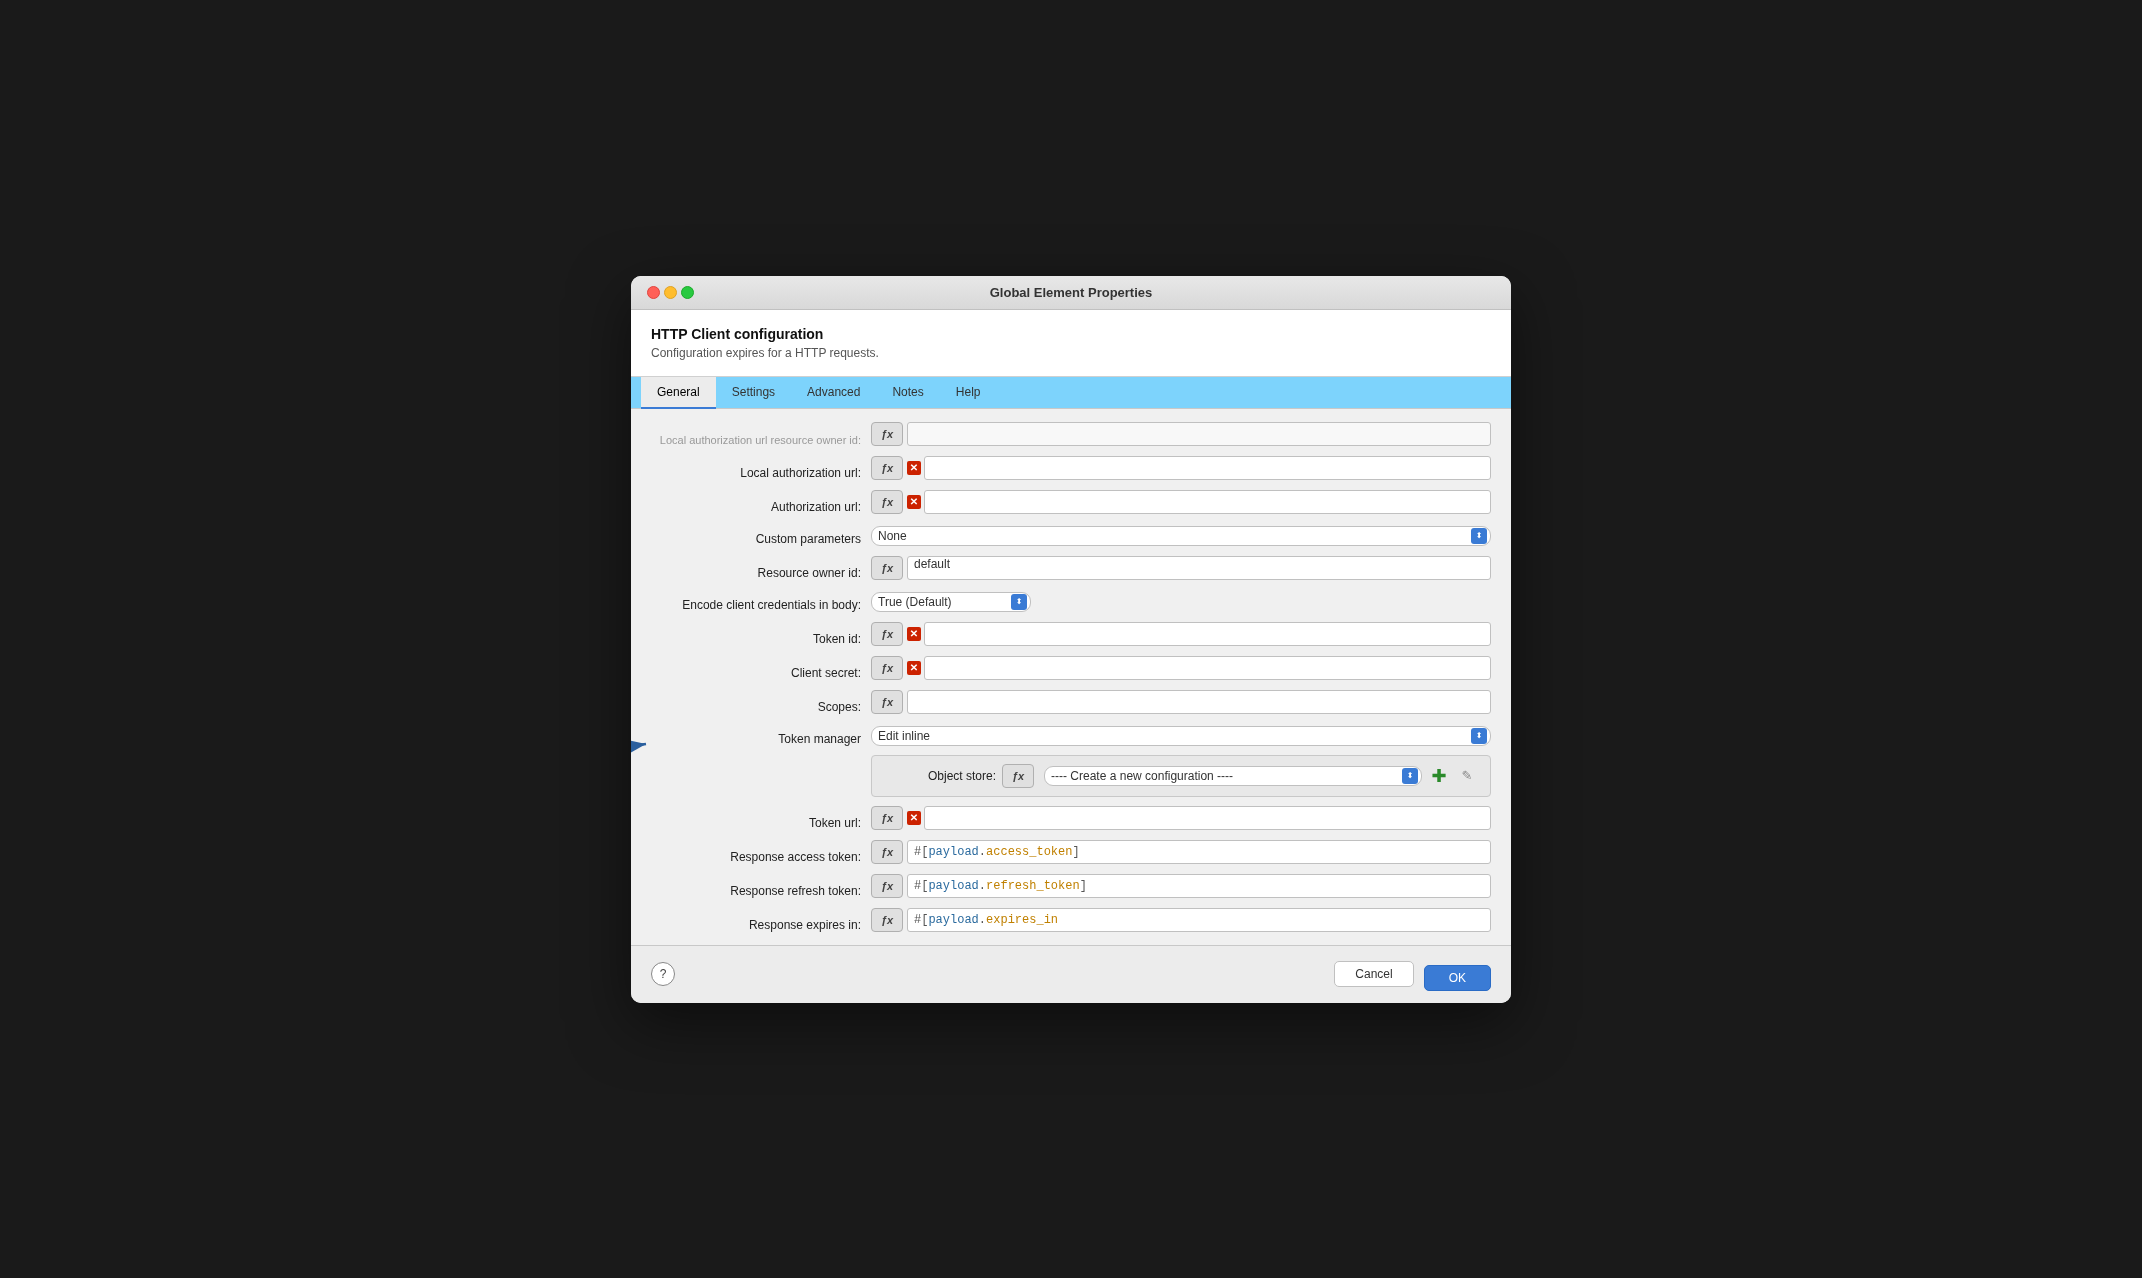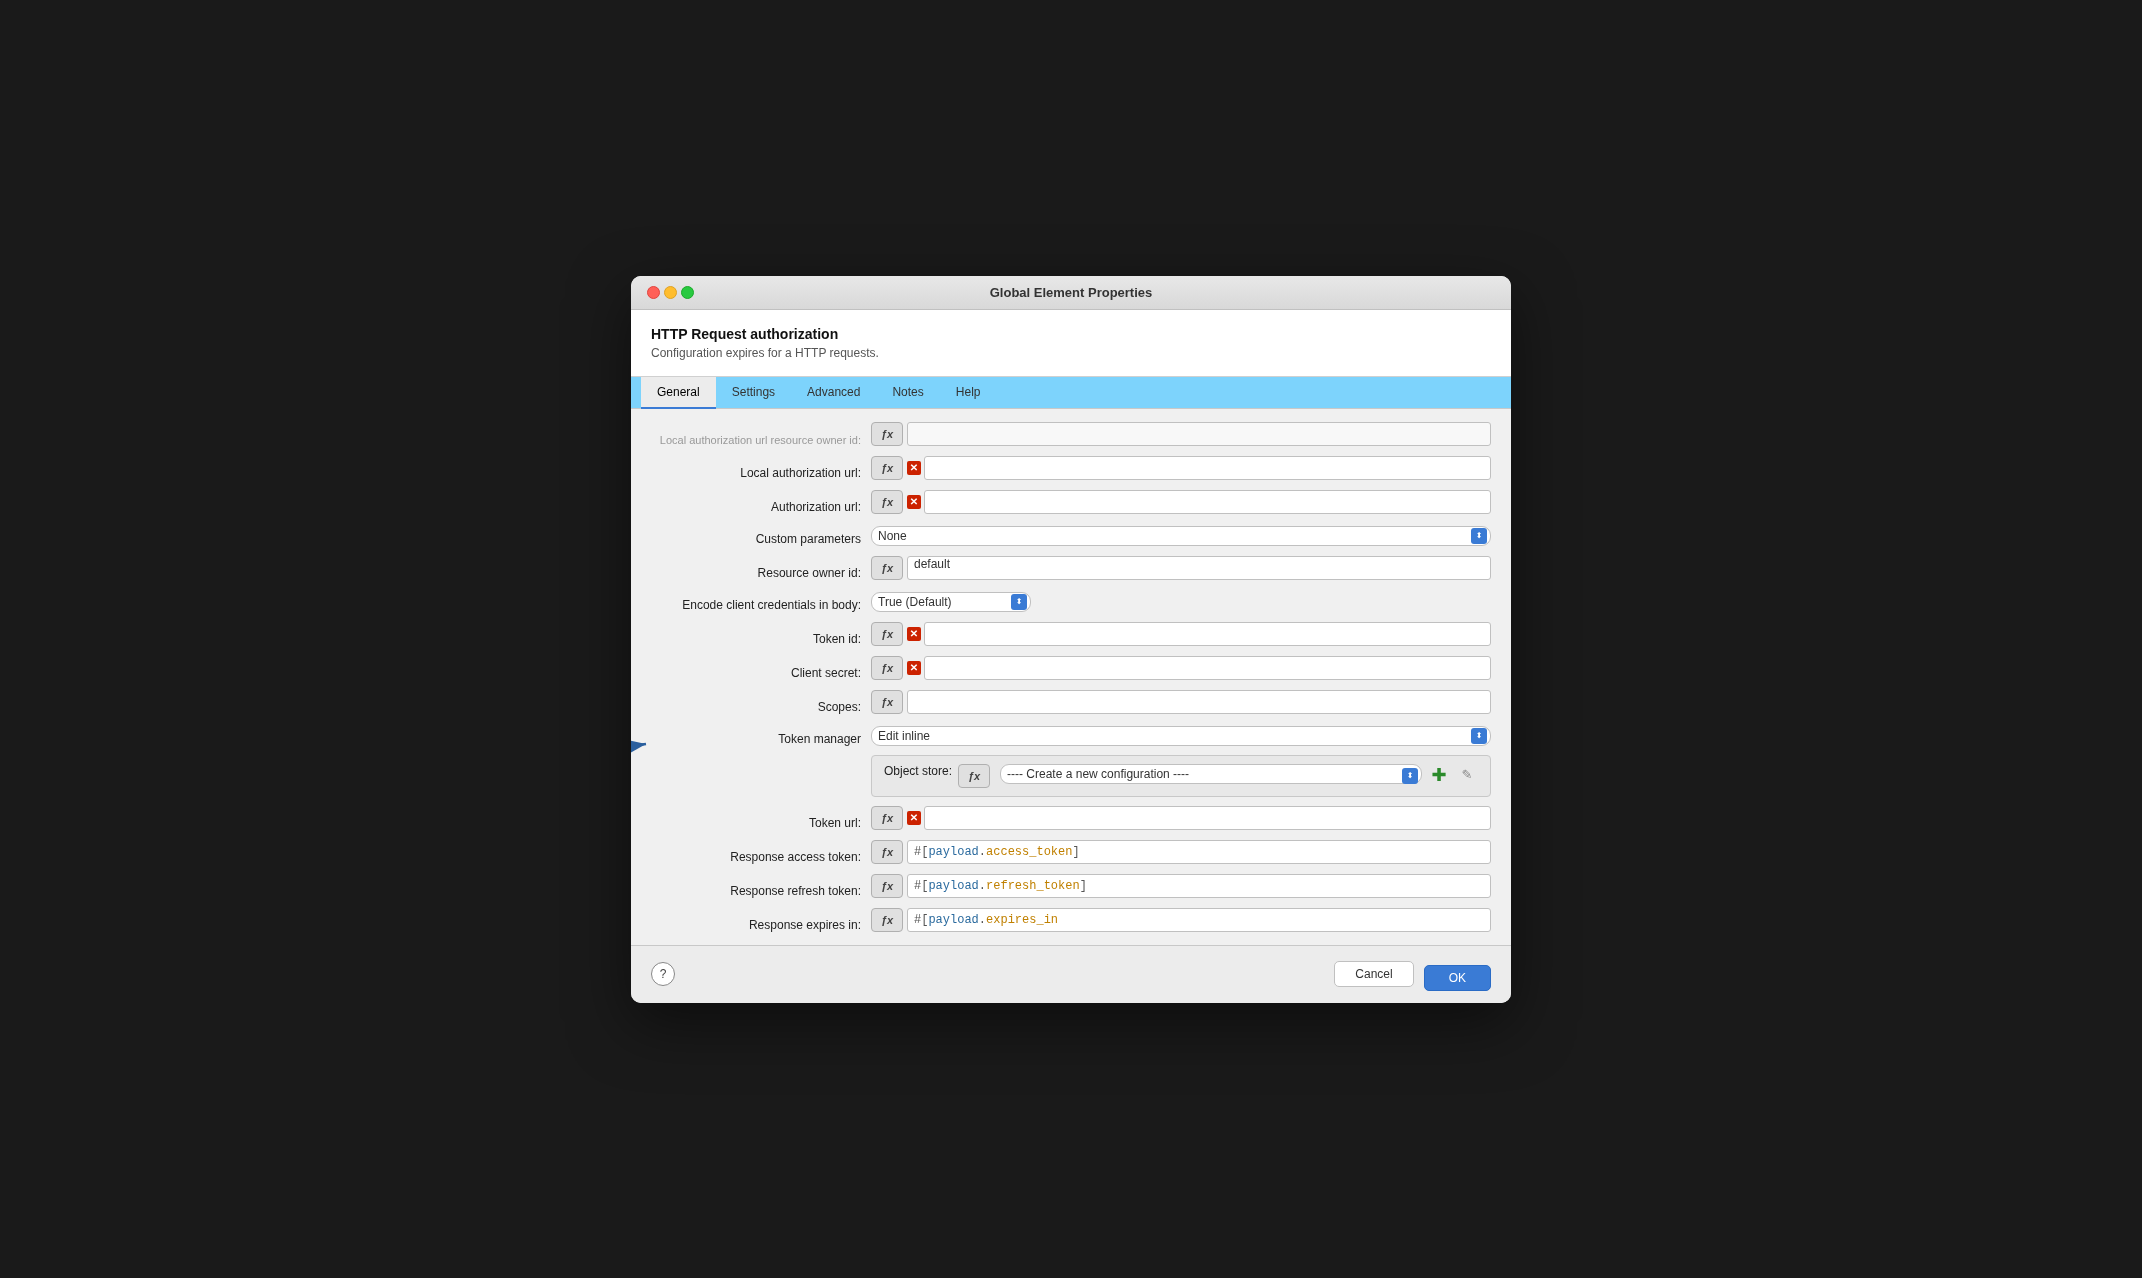--- a/index.html
+++ b/index.html
@@ -181,21 +181,23 @@
     }
     .section-box {
       background: #e8e8e8;
       border: 1px solid #c8c8c8;
       border-radius: 4px;
       margin: 4px 0 4px 220px;
       padding: 8px 12px;
     }
     .object-store-row {
       display: flex;
+      align-items: center;
       gap: 6px;
+      margin-left: 44px;
     }
     .object-store-label {
       font-size: 12px;
       color: #222;
       flex-shrink: 0;
     }
     .add-btn {
       width: 22px;
       height: 22px;
       background: transparent;
@@ -287,21 +289,21 @@
 <div class="window">
 
   <div class="title-bar">
     <div class="traffic-light tl-close"></div>
     <div class="traffic-light tl-min"></div>
     <div class="traffic-light tl-max"></div>
     <span class="title-bar-title">Global Element Properties</span>
   </div>
 
   <div class="header">
-    <div class="header-title">HTTP Request authorization</div>
+    <div class="header-title">HTTP Client configuration</div>
     <div class="header-subtitle">Configuration expires for a HTTP requests.</div>
   </div>
 
   <div class="tabs">
     <div class="tab active">General</div>
     <div class="tab">Settings</div>
     <div class="tab">Advanced</div>
     <div class="tab">Notes</div>
     <div class="tab">Help</div>
   </div>

